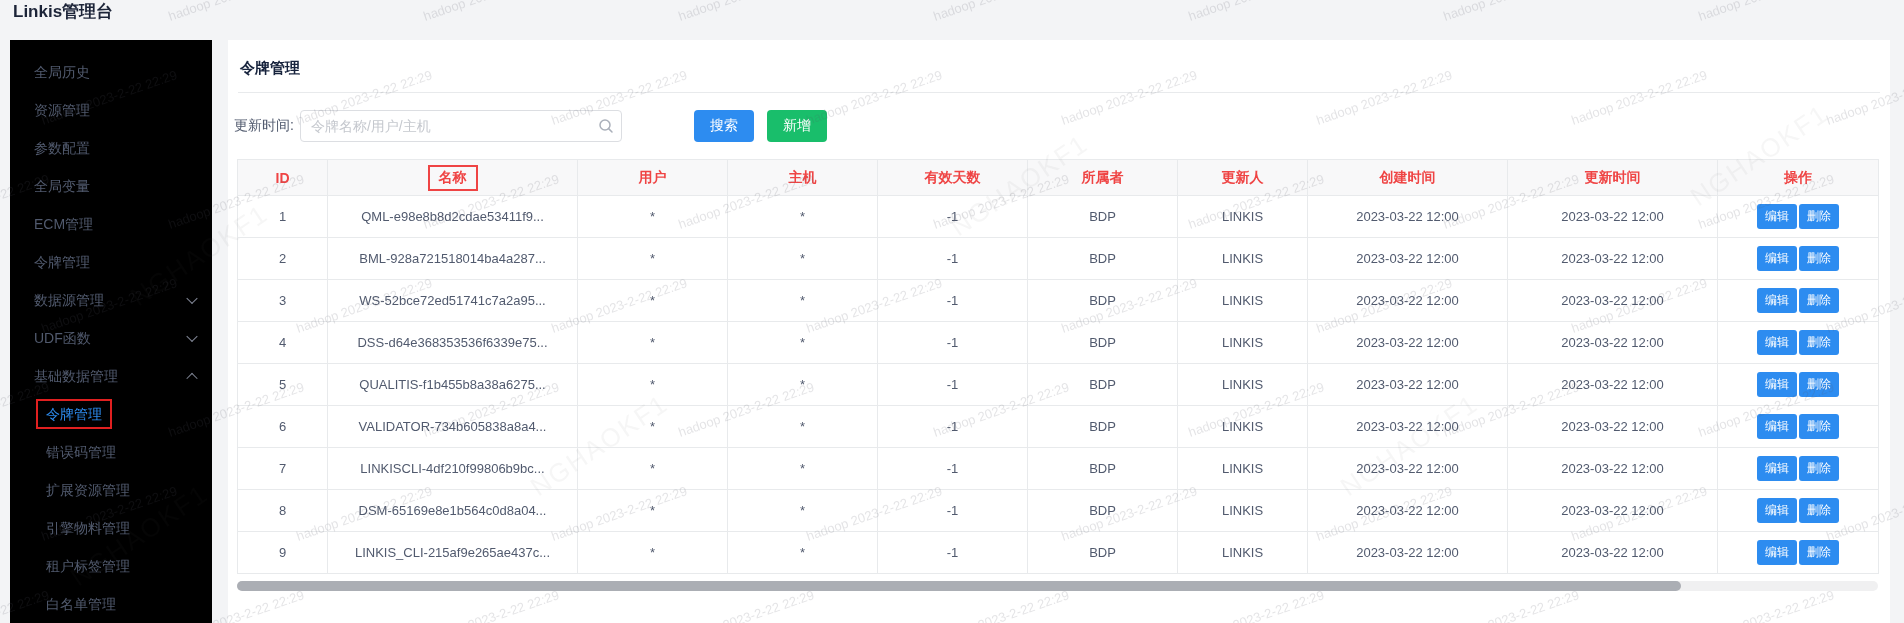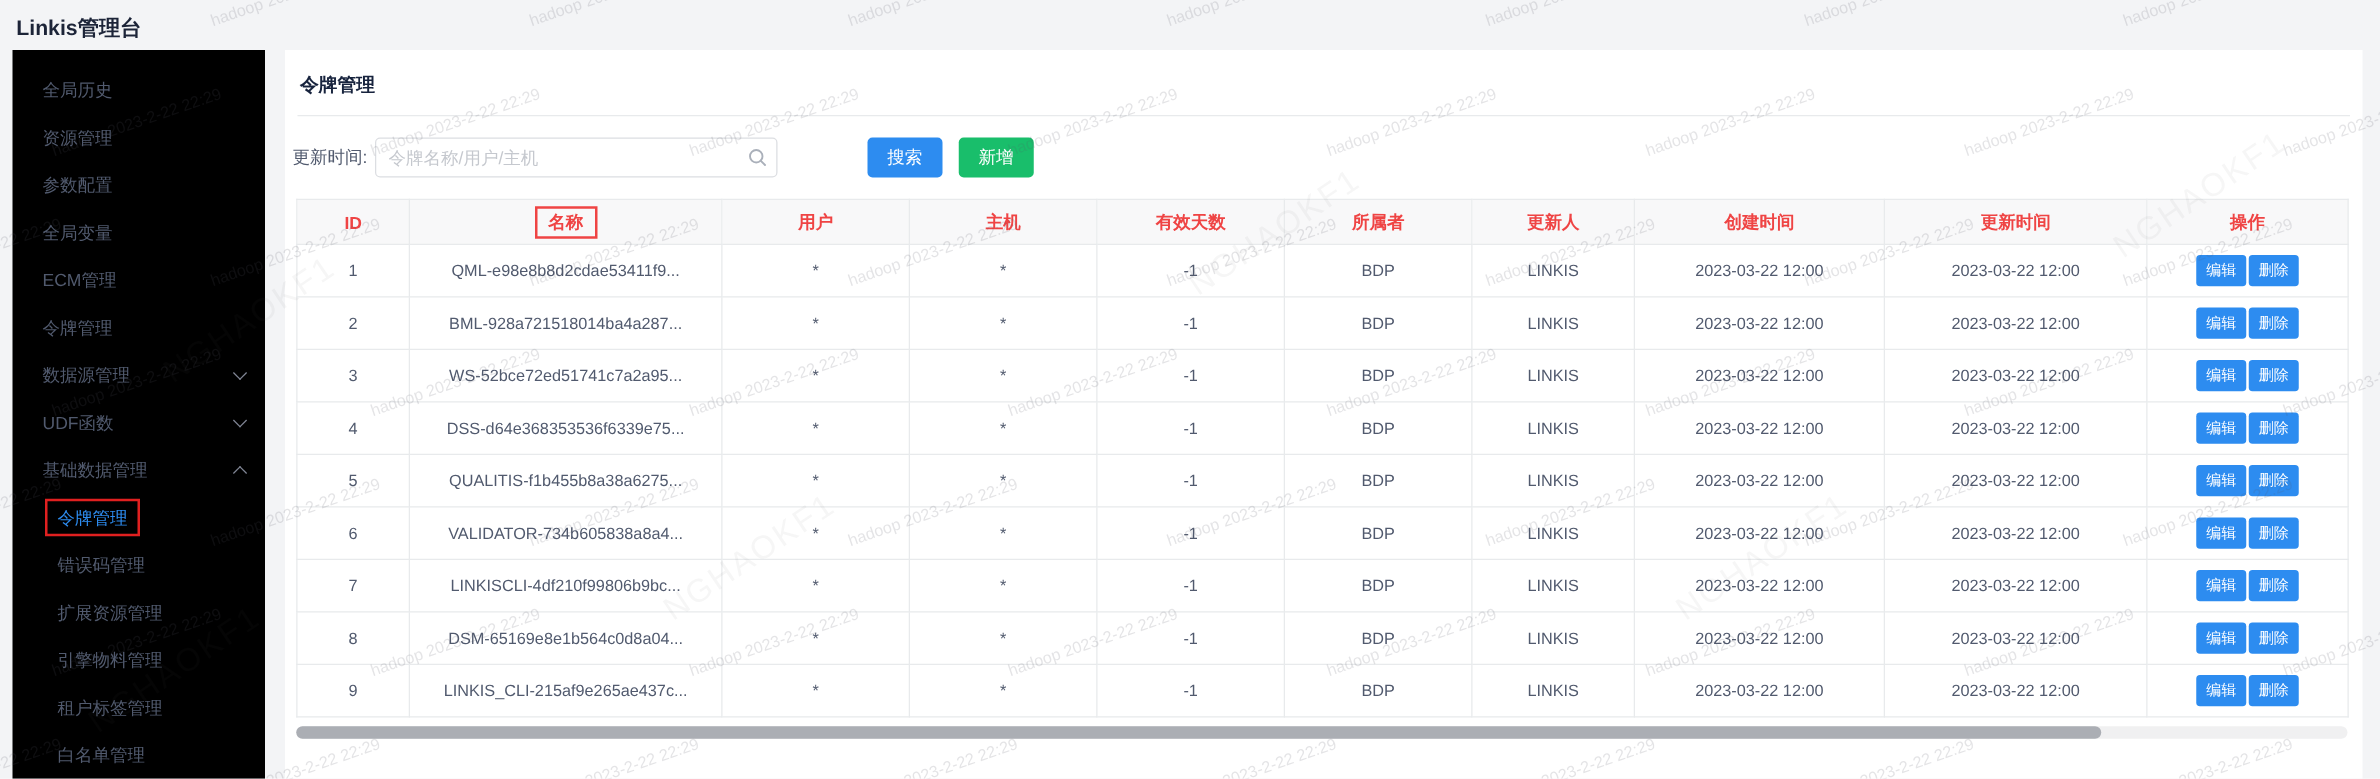--- a/index.html
+++ b/index.html
@@ -2,21 +2,21 @@
 <html><head>
 <meta charset="utf-8">
 <style>
   html,body{margin:0;padding:0;}
   body{
     width:1904px;height:623px;overflow:hidden;position:relative;
     background:#f3f4f6;
     font-family:"Liberation Sans","DejaVu Sans",sans-serif;
     -webkit-font-smoothing:antialiased;
   }
-  .app-title{position:absolute;left:13px;top:11px;font-size:17px;font-weight:700;color:#1c2438;z-index:2;}
+  .app-title{position:absolute;left:13px;top:0;font-size:17px;font-weight:700;color:#1c2438;z-index:2;}
   
   .sidebar{position:absolute;left:10px;top:40px;width:202px;height:583px;background:#000000;z-index:1;}
   #sidebar-nav{padding-top:13px;}
   .side-item{height:38px;line-height:38px;font-size:14px;color:#515a6e;padding-left:24px;position:relative;cursor:pointer;white-space:nowrap;}
   .side-subitem{padding-left:36px;}
   .side-subitem.active{color:#2d8cf0;}
   .chev{position:absolute;right:16px;top:50%;width:7px;height:7px;border-right:1.6px solid #808695;border-bottom:1.6px solid #808695;}
   .chev.down{transform:translateY(-70%) rotate(45deg);}
   .chev.up{transform:translateY(-20%) rotate(-135deg);}
   .annotation-box{display:inline-block;line-height:20px;padding:3px 8px;margin-left:-10px;border:2px solid #e02020;}

